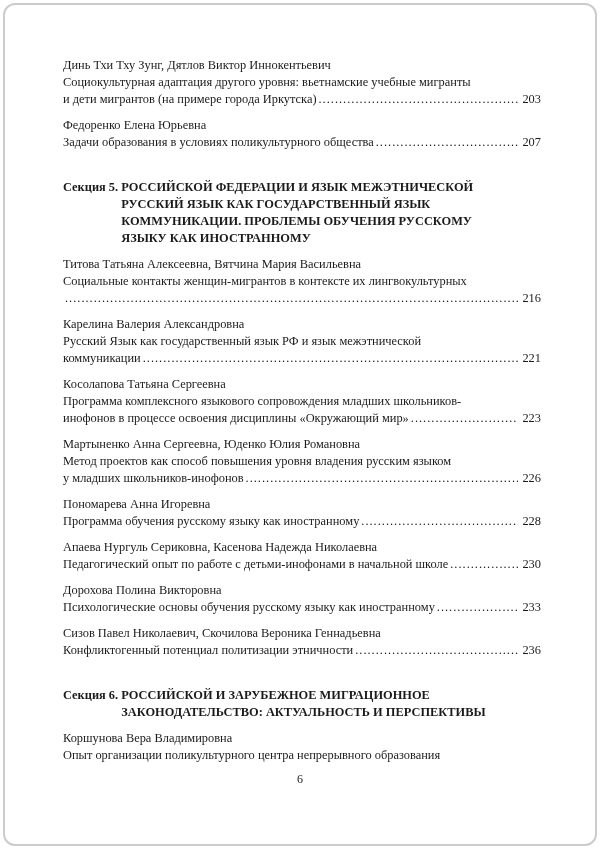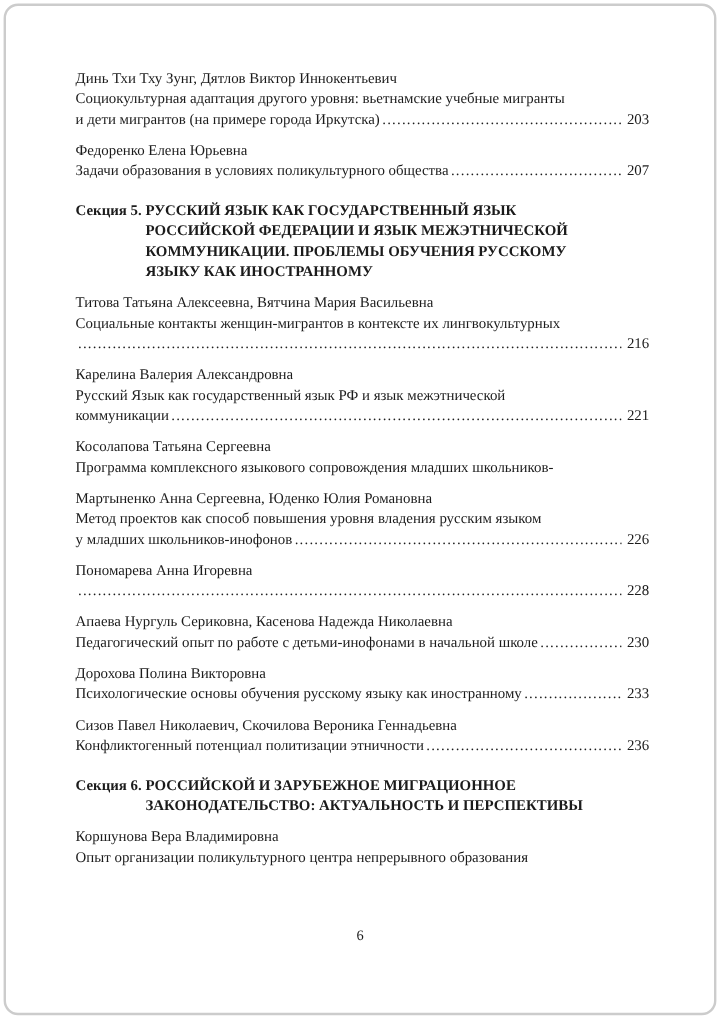--- a/index.html
+++ b/index.html
@@ -54,21 +54,21 @@
     letter-spacing: 1px;
   }
   .pg {
     flex: 0 0 auto;
     padding-left: 4px;
   }
 
   .section {
     display: flex;
     font-weight: bold;
-    margin-top: 16px;
+    margin-top: 28px;
     margin-bottom: 7px;
   }
   .section-label {
     white-space: pre;
     flex: 0 0 auto;
   }
   .section-lines { flex: 1 1 auto; }
 
   .footer {
     position: absolute;
@@ -98,22 +98,22 @@
       <div class="authors">Федоренко Елена Юрьевна</div>
       <div class="leader-line">
         <span class="title-text">Задачи образования в условиях поликультурного общества</span>
         <span class="dots"></span>
         <span class="pg">207</span>
       </div>
     </div>
     <div class="section">
       <span class="section-label">Секция 5. </span>
       <div class="section-lines">
+        <div class="section-line">РОССИЙСКОЙ ФЕДЕРАЦИИ И ЯЗЫК МЕЖЭТНИЧЕСКОЙ</div>
         <div class="section-line">РУССКИЙ ЯЗЫК КАК ГОСУДАРСТВЕННЫЙ ЯЗЫК</div>
-        <div class="section-line">РОССИЙСКОЙ ФЕДЕРАЦИИ И ЯЗЫК МЕЖЭТНИЧЕСКОЙ</div>
         <div class="section-line">КОММУНИКАЦИИ. ПРОБЛЕМЫ ОБУЧЕНИЯ РУССКОМУ</div>
         <div class="section-line">ЯЗЫКУ КАК ИНОСТРАННОМУ</div>
       </div>
     </div>
     <div class="item">
       <div class="authors">Титова Татьяна Алексеевна, Вятчина Мария Васильевна</div>
       <div class="title-line">Социальные контакты женщин-мигрантов в контексте их лингвокультурных</div>
       <div class="leader-line">
         <span class="dots"></span>
         <span class="pg">216</span>
@@ -124,33 +124,39 @@
       <div class="title-line">Русский Язык как государственный язык РФ и язык межэтнической</div>
       <div class="leader-line">
         <span class="title-text">коммуникации</span>
         <span class="dots"></span>
         <span class="pg">221</span>
       </div>
     </div>
     <div class="item">
       <div class="authors">Косолапова Татьяна Сергеевна</div>
       <div class="title-line">Программа комплексного языкового сопровождения младших школьников-</div>
+      <div class="leader-line">
+        <span class="title-text">инофонов в процессе освоения дисциплины «Окружающий мир»</span>
+        <span class="dots"></span>
+        <span class="pg">223</span>
+      </div>
     </div>
     <div class="item">
       <div class="authors">Мартыненко Анна Сергеевна, Юденко Юлия Романовна</div>
       <div class="title-line">Метод проектов как способ повышения уровня владения русским языком</div>
       <div class="leader-line">
         <span class="title-text">у младших школьников-инофонов</span>
         <span class="dots"></span>
         <span class="pg">226</span>
       </div>
     </div>
     <div class="item">
       <div class="authors">Пономарева Анна Игоревна</div>
       <div class="leader-line">
+        <span class="title-text">Программа обучения русскому языку как иностранному</span>
         <span class="dots"></span>
         <span class="pg">228</span>
       </div>
     </div>
     <div class="item">
       <div class="authors">Апаева Нургуль Сериковна, Касенова Надежда Николаевна</div>
       <div class="leader-line">
         <span class="title-text">Педагогический опыт  по работе с детьми-инофонами в начальной школе</span>
         <span class="dots"></span>
         <span class="pg">230</span>

